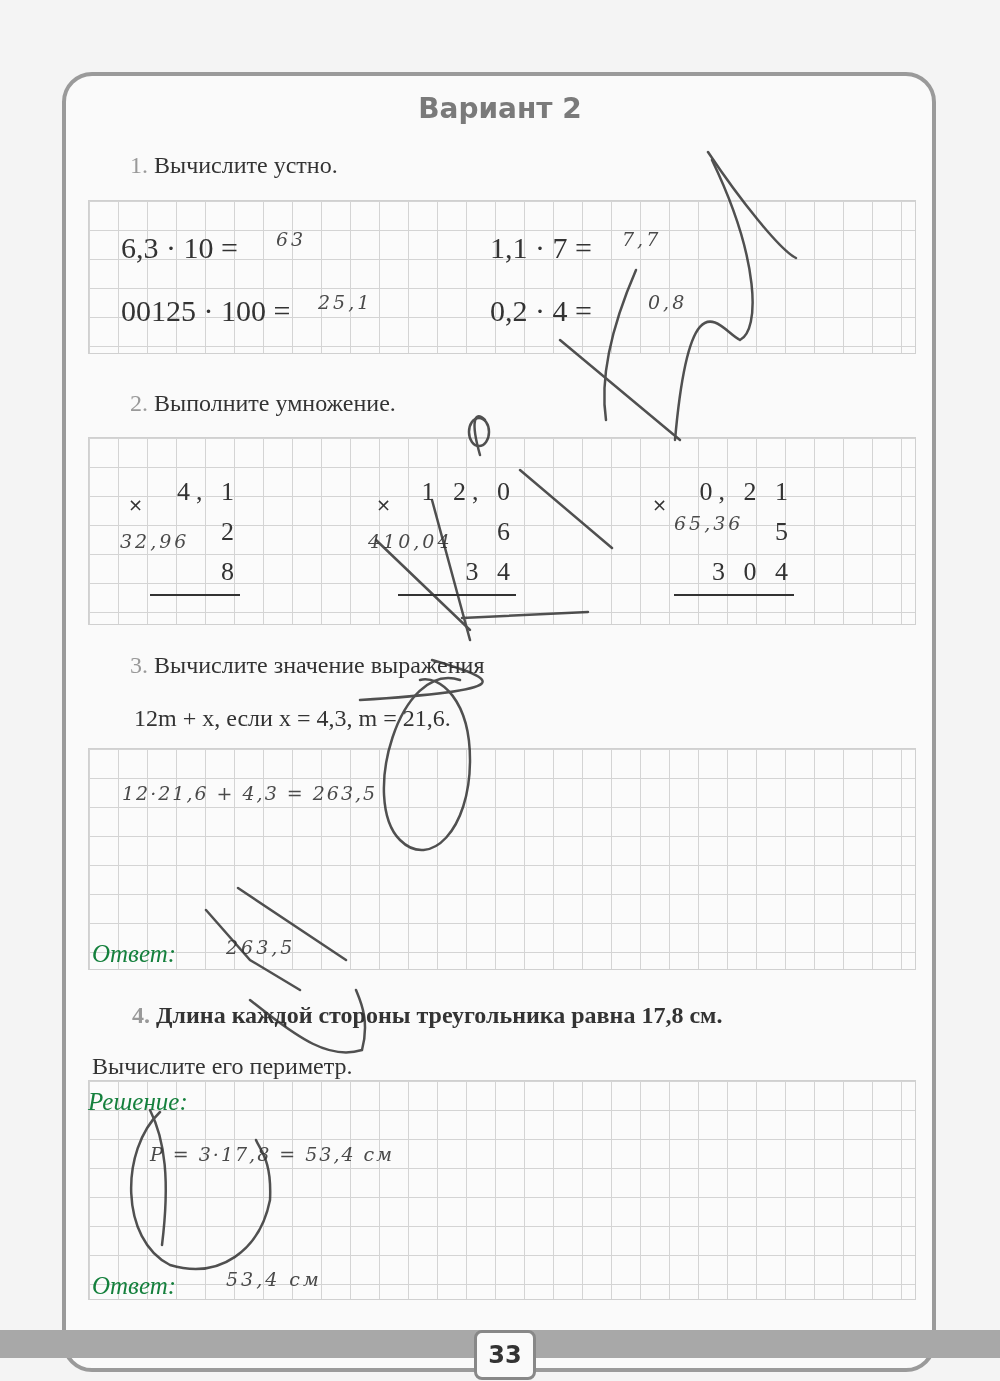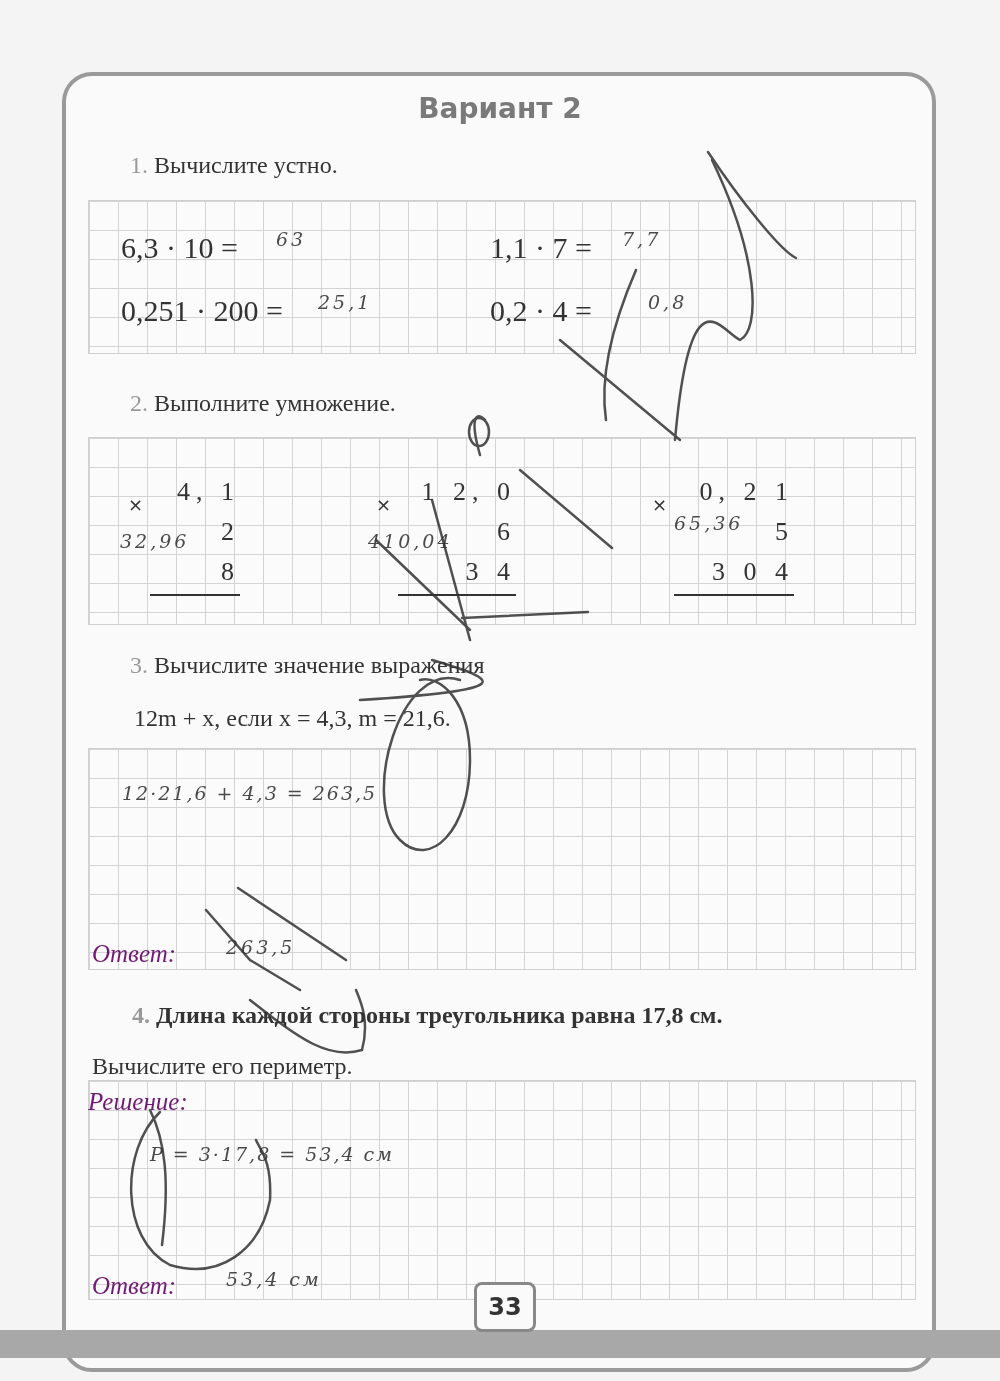--- a/index.html
+++ b/index.html
@@ -35,32 +35,32 @@
     .print {
       position: absolute; font-family: "Liberation Serif", serif; font-size: 30px; color: #333;
       white-space: nowrap;
     }
     .hand {
       position: absolute; font-family: "DejaVu Serif", serif; font-style: italic;
       font-size: 19px; color: #4a4a4a; white-space: nowrap; letter-spacing: 3px;
     }
     .label-it {
       position: absolute; font-family: "Liberation Serif", serif; font-style: italic;
-      font-size: 25px; color: #701a75;
+      font-size: 25px; color: #15803d;
     }
     .col-mul { position: absolute; text-align: right; }
     .col-mul .row { font-family: "Liberation Serif", serif; font-size: 26px; letter-spacing: 6px; color:#333; line-height: 40px; }
     .col-mul .line { border-top: 2px solid #333; margin-top: 2px; }
     .col-mul .times { position: absolute; left: -22px; top: 22px; font-size: 18px; color:#333; font-family: "DejaVu Sans", sans-serif; }
     .bottom-bar {
       position: absolute; left: 0; top: 1330px; width: 1000px; height: 28px;
       background: #a8a8a8;
     }
     .page-num {
-      position: absolute; left: 474px; top: 1282px; width: 62px; height: 50px;
+      position: absolute; left: 474px; top: 1330px; width: 62px; height: 50px;
       border: 3px solid #888; border-radius: 8px; background: #fafafa;
       box-sizing: border-box; text-align: center; line-height: 44px;
       font-family: "DejaVu Sans", sans-serif; font-weight: bold; font-size: 24px; color: #333;
     }
     svg.scribble { position: absolute; left: 0; top: 0; pointer-events: none; }
   </style>
 </head>
 <body>
 
 <div class="frame"></div>
@@ -69,21 +69,21 @@
 
 <div class="task-head" style="left:130px; top:152px;">
   <span class="task-num">1.</span>
   <span>Вычислите устно.</span>
 </div>
 <div class="grid" style="left:88px; top:200px; width:826px; height:152px;"></div>
 <div class="print" style="left:121px; top:231px;">6,3 · 10 =</div>
 <div class="hand" style="left:276px; top:228px;">63</div>
 <div class="print" style="left:490px; top:231px;">1,1 · 7 =</div>
 <div class="hand" style="left:622px; top:228px;">7,7</div>
-<div class="print" style="left:121px; top:294px;">0,251 · 200 =</div>
+<div class="print" style="left:121px; top:294px;">00125 · 100 =</div>
 <div class="hand" style="left:318px; top:291px;">25,1</div>
 <div class="print" style="left:490px; top:294px;">0,2 · 4 =</div>
 <div class="hand" style="left:648px; top:291px;">0,8</div>
 
 <div class="task-head" style="left:130px; top:390px;">
   <span class="task-num">2.</span>
   <span>Выполните умножение.</span>
 </div>
 <div class="grid" style="left:88px; top:437px; width:826px; height:186px;"></div>
 

